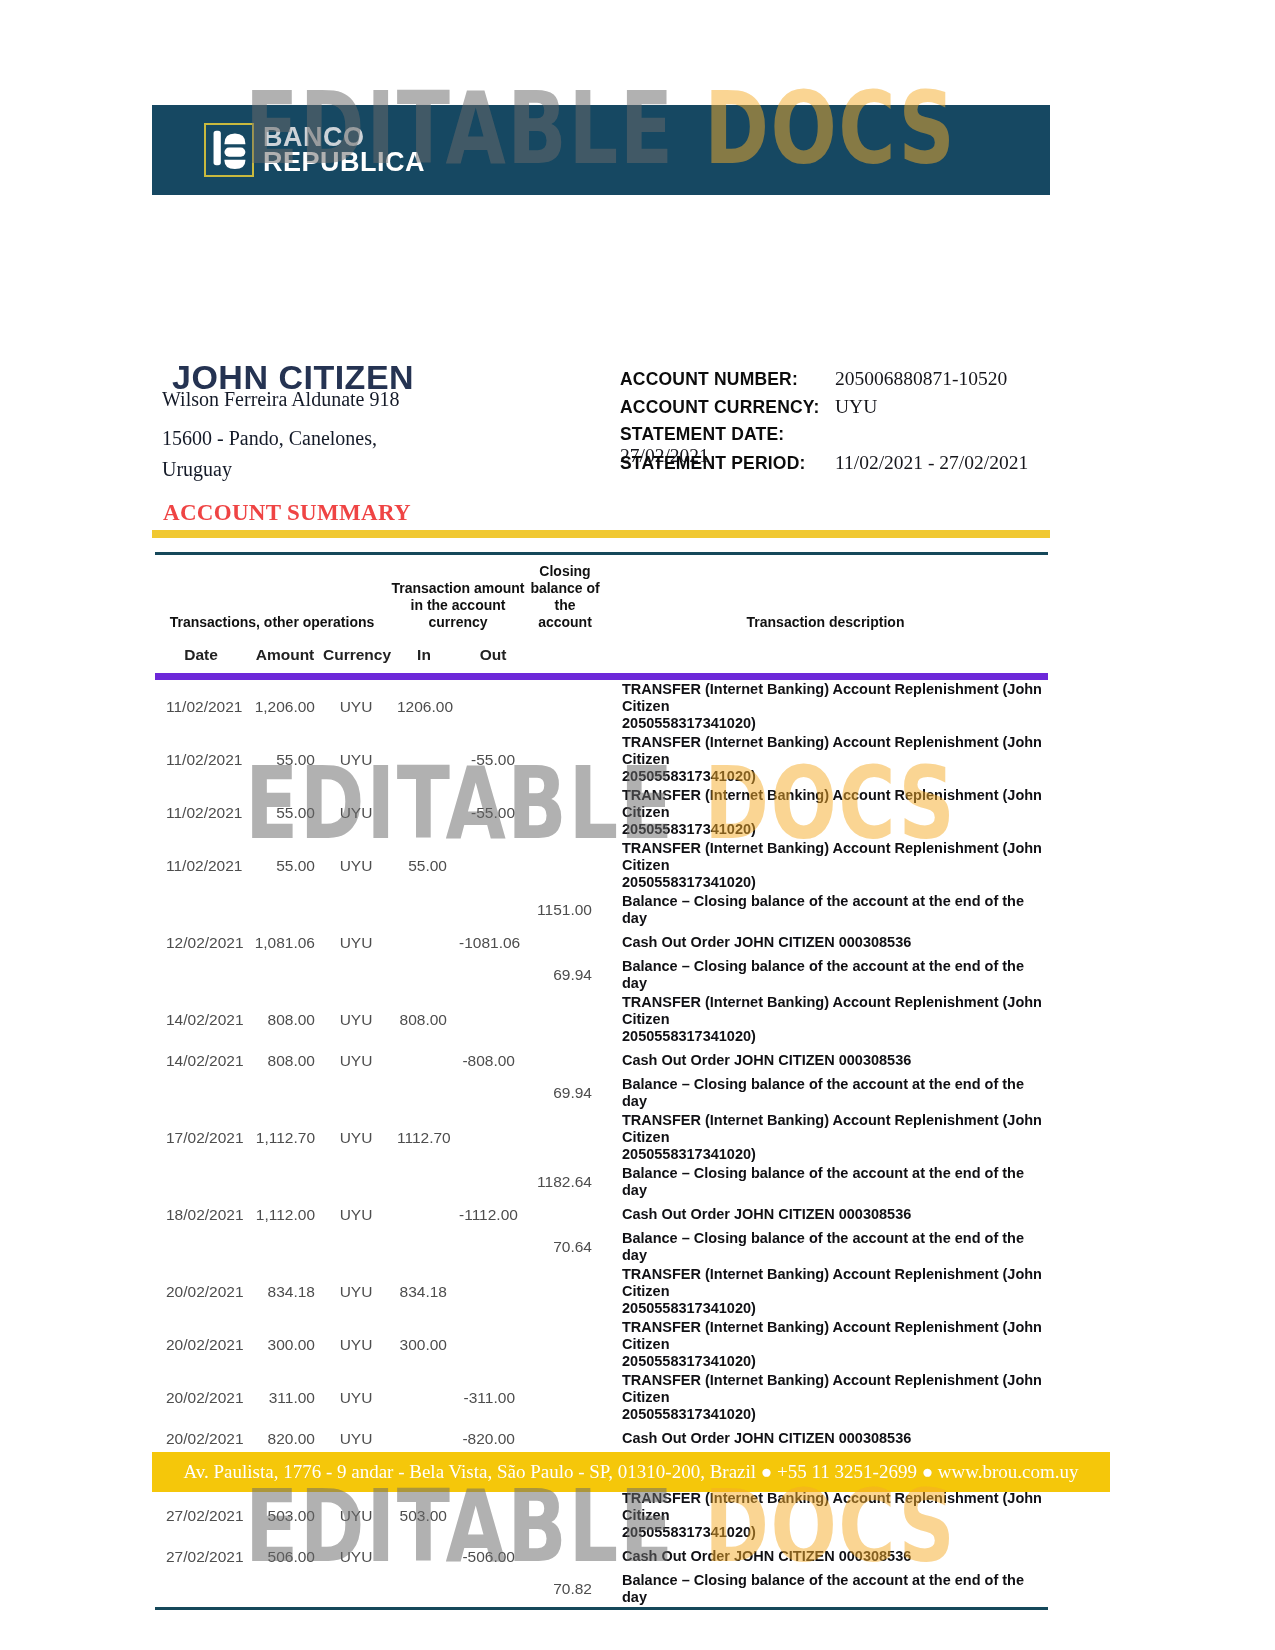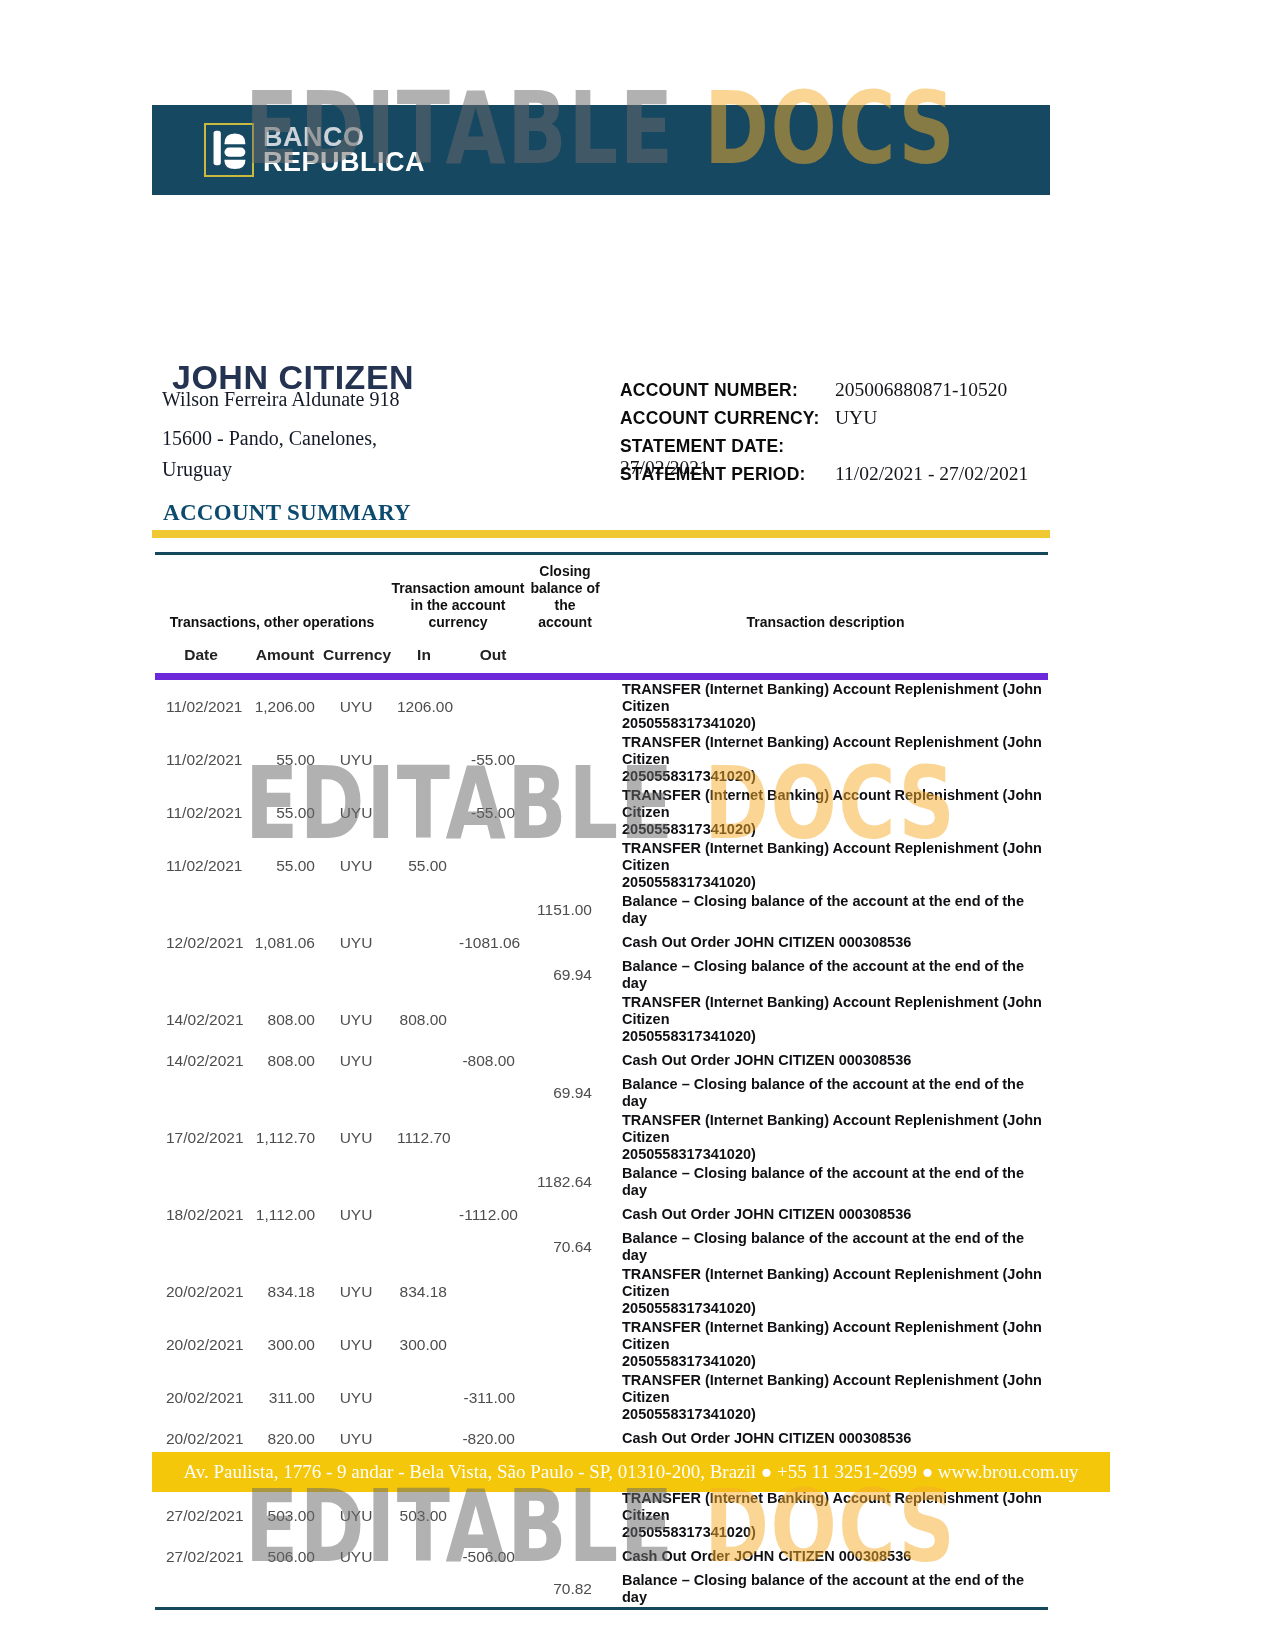--- a/index.html
+++ b/index.html
@@ -37,27 +37,27 @@
   .customer-name {
     position:absolute; left:172px; top:358px; font-size:34px; font-weight:600;
     color:#253352; letter-spacing:0.5px;
   }
   .addr { position:absolute; left:162px; font-family:"Liberation Serif", serif; font-size:20px; color:#141a28; }
   .addr1 { top:388px; } .addr2 { top:427px; } .addr3 { top:458px; }
 
   
   .info-row { position:absolute; left:620px; width:440px; display:flex; align-items:baseline; }
   .ir0 { top:368px; } .ir1 { top:396px; } .ir2 { top:424px;flex-direction:column; } .ir3 { top:452px; }
-  .info-label { width:215px; flex:0 0 auto; font-weight:bold; font-size:17.5px; color:#0c0c0c; letter-spacing:0.2px;margin-top:12px; }
+  .info-label { width:215px; flex:0 0 auto; font-weight:bold; font-size:17.5px; color:#0c0c0c; letter-spacing:0.2px; }
   .info-value { font-family:"Liberation Serif", serif; font-size:19.5px; color:#15151a; }
 
   
   .summary-title {
     position:absolute; left:163px; top:500px; font-family:"Liberation Serif", serif;
-    font-weight:bold; font-size:23px; color:#0c4a6e; letter-spacing:0.3px;
+    font-weight:bold; font-size:23px; color:#ef4444; letter-spacing:0.3px;
   }
   .summary-underline { position:absolute; left:152px; top:530px; width:898px; height:8px; background:#F0C832; }
 
   
   .stable {
     position:absolute; left:155px; top:552px; width:893px;
     border-top:3px solid #15485A; border-bottom:3px solid #15485A; font-size:15.5px;
   }
   .grid { display:grid; grid-template-columns:92px 76px 66px 70px 68px 76px 1fr; }
   .thead-groups { padding:8px 0 3px; align-items:end; font-weight:bold; font-size:14px; line-height:17px; color:#111; }

